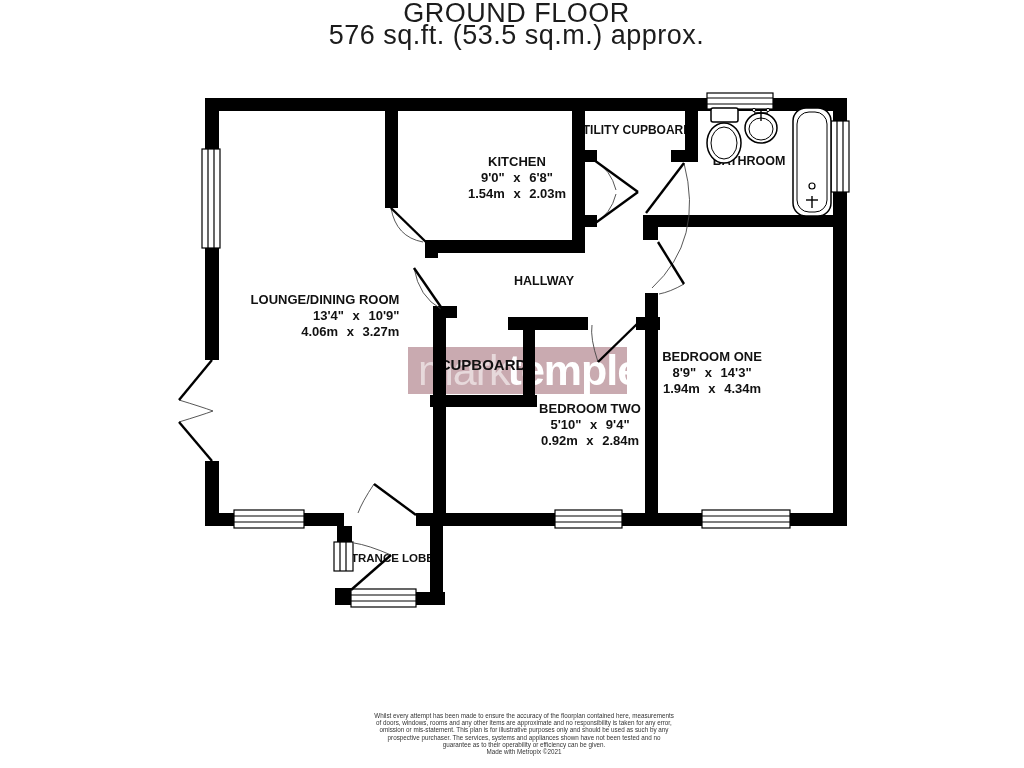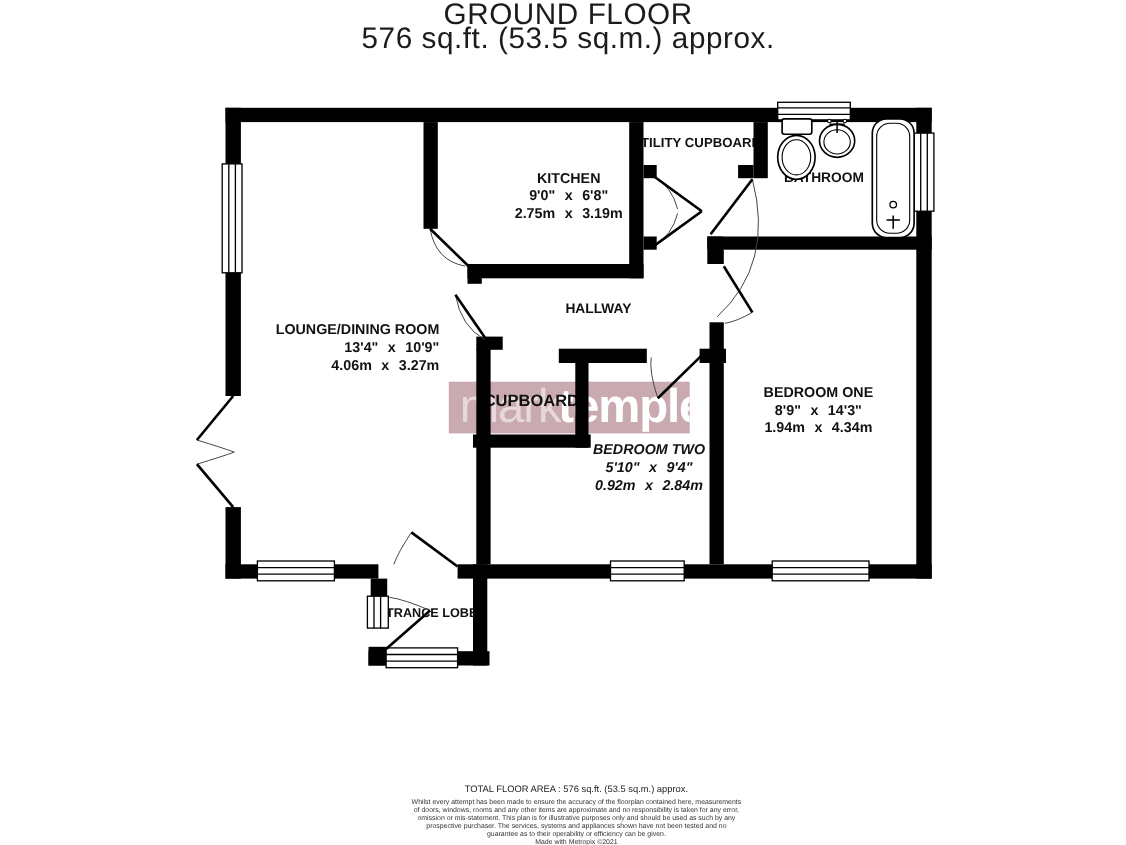--- a/index.html
+++ b/index.html
@@ -41,37 +41,37 @@
   <div class="abs" id="watermark-band" style="background: rgb(201, 170, 176);">
     <span id="wm-part1">mark</span>
       <span id="wm-part2">templer</span>
   </div>
 </div>
 
 <div class="abs" id="labels-layer" style="left:0;top:0;">
   <div class="room-label" style="left:481px;top:154px;margin-left:36px;">
     <div>KITCHEN</div>
     <div class="dims">9'0" x 6'8"</div>
-    <div class="dims">2.75m x 3.19m</div>
+    <div class="dims">1.54m x 2.03m</div>
   </div>
   <div class="single" style="left:633px;top:123px;transform:translateX(-50%);font-size:12px;">UTILITY CUPBOARD</div>
   <div class="single" style="left:749px;top:154px;transform:translateX(-50%);font-size:12.5px;">BATHROOM</div>
   <div class="room-label" style="left:325px;top:292px;text-align:right;">
     <div>LOUNGE/DINING ROOM</div>
     <div class="dims">13'4" x 10'9"</div>
     <div class="dims">4.06m x 3.27m</div>
   </div>
   <div class="single" style="left:544px;top:274px;transform:translateX(-50%);font-size:12.5px;">HALLWAY</div>
   <div class="single" style="left:483px;top:356px;transform:translateX(-50%);font-size:15px;">CUPBOARD</div>
-  <div class="room-label" style="left:744px;top:349px;">
+  <div class="room-label" style="left:712px;top:349px;">
     <div>BEDROOM ONE</div>
     <div class="dims">8'9" x 14'3"</div>
     <div class="dims">1.94m x 4.34m</div>
   </div>
-  <div class="room-label" style="left:590px;top:401px;font-style:italic;">
+  <div class="room-label" style="left:590px;top:401px;">
     <div>BEDROOM TWO</div>
     <div class="dims">5'10" x 9'4"</div>
     <div class="dims">0.92m x 2.84m</div>
   </div>
   <div class="single" style="left:335px;top:552px;font-size:11.5px;">ENTRANCE LOBBY</div>
 </div>
 
 <svg class="abs" id="plan-svg" width="1024" height="768" viewBox="0 0 1024 768" style="left:0;top:0;">
 
   <g fill="#000000">
@@ -195,16 +195,15 @@
       <rect x="793" y="108" width="38" height="108" rx="13"></rect>
       <rect x="797" y="112" width="30" height="100" rx="12" stroke-width="1"></rect>
       <circle cx="812" cy="186" r="3" stroke-width="1.2"></circle>
       <line x1="812" y1="196" x2="812" y2="208" stroke-width="1.4"></line>
       <line x1="806" y1="200" x2="818" y2="200" stroke-width="1.4"></line>
     </g>
   </g>
 </svg>
 
 <div class="abs" id="footer">
-  <div id="footer-area">TOTAL FLOOR AREA : 576 sq.ft. (53.5 sq.m.) approx.</div>
   <div id="footer-disclaimer">Whilst every attempt has been made to ensure the accuracy of the floorplan contained here, measurements of doors, windows, rooms and any other items are approximate and no responsibility is taken for any error, omission or mis-statement. This plan is for illustrative purposes only and should be used as such by any prospective purchaser. The services, systems and appliances shown have not been tested and no guarantee as to their operability or efficiency can be given.</div>
   <div id="footer-credit">Made with Metropix ©2021</div>
 </div>
 
 </body></html>

